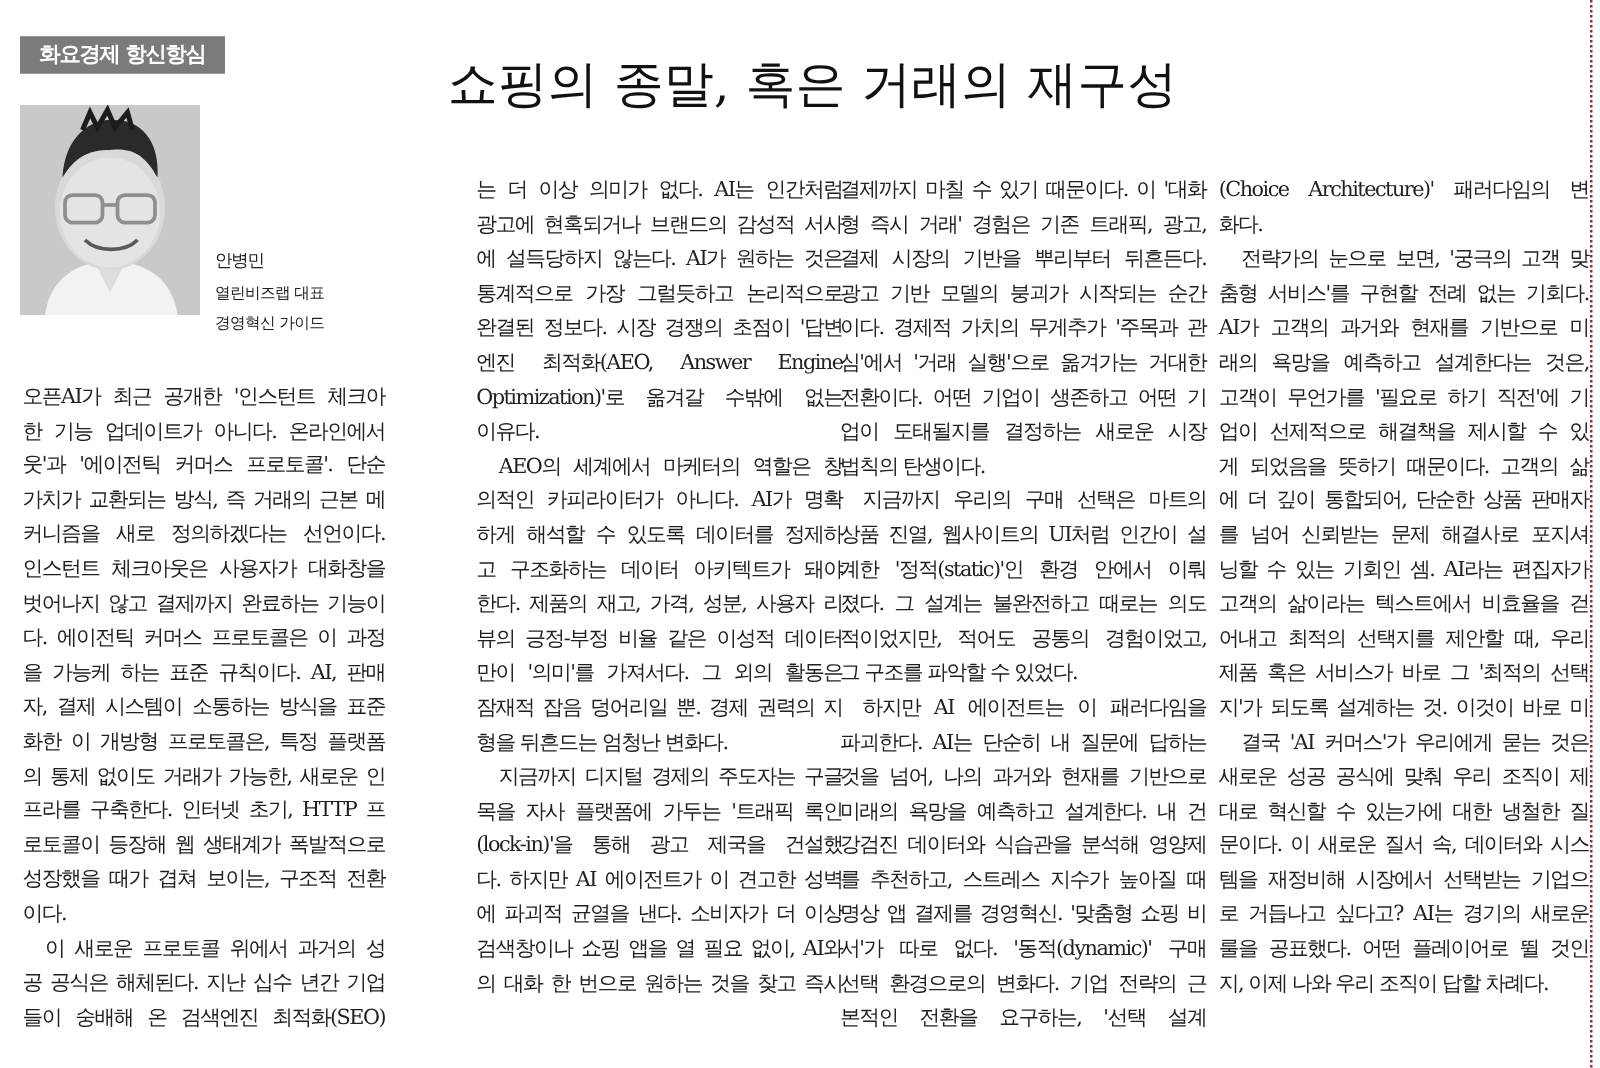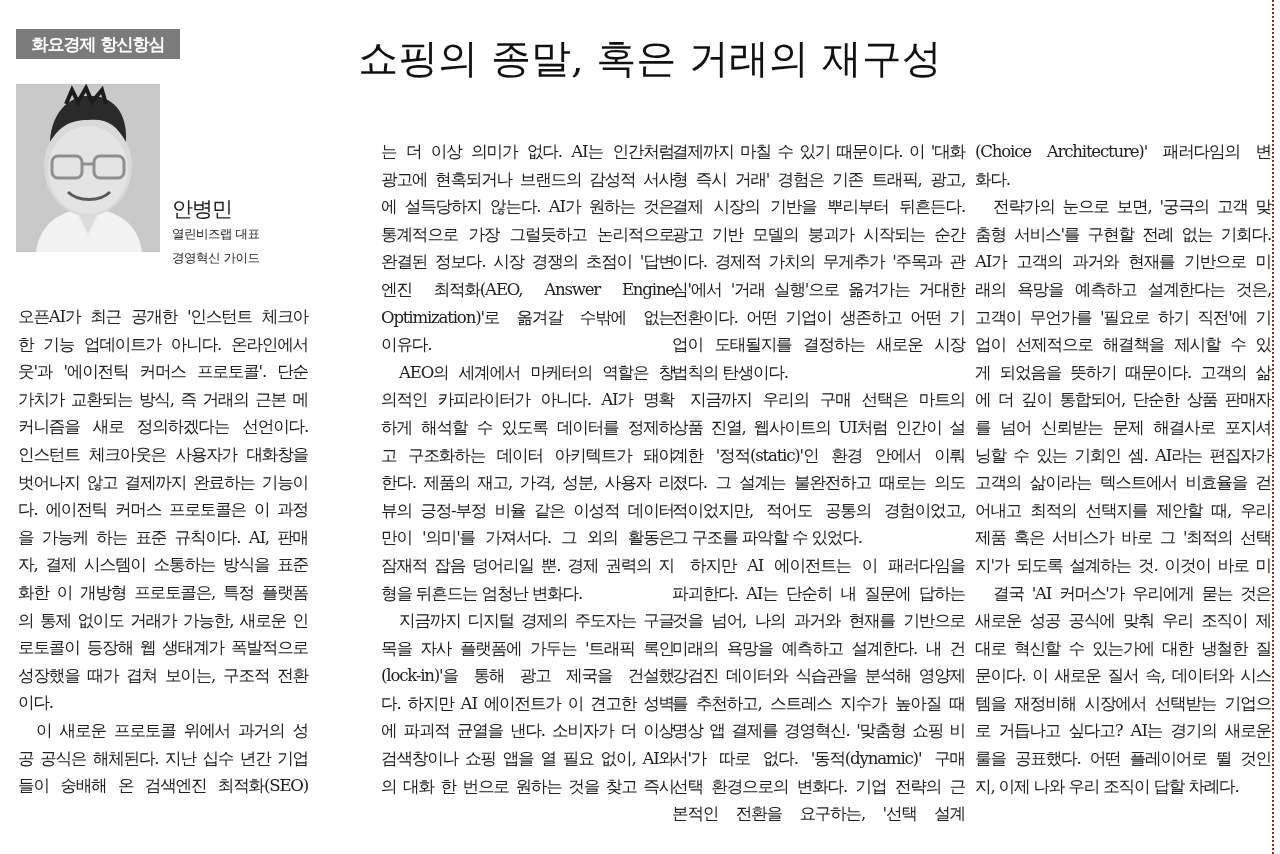--- a/index.html
+++ b/index.html
@@ -1,28 +1,28 @@
 <!DOCTYPE html>
 <html><head>
 <meta charset="utf-8">
 <style>
   html, body { margin: 0; padding: 0; background: #ffffff; }
   body { width: 1280px; height: 854px; position: relative; overflow: hidden;
          font-family: "DejaVu Serif", "Liberation Serif", serif; color: #1c1c1c; }
   .section-label { position: absolute; left: 16px; top: 29px; width: 164px; height: 30px;
          background: #7b7b7b; color: #ffffff; font-family: "DejaVu Sans", sans-serif;
          font-size: 17px; font-weight: bold; line-height: 30px; text-align: center; letter-spacing: -1px; }
-  .headline { position: absolute; left: 270px; top: 28px; width: 760px; text-align: center;
+  .headline { position: absolute; left: 270px; top: 38px; width: 760px; text-align: center;
          font-family: "DejaVu Serif", serif; font-size: 40px; line-height: 60px; color: #111;
          letter-spacing: 0px; }
   .photo { position: absolute; left: 16px; top: 84px; width: 144px; height: 168px;
          background: linear-gradient(180deg, #cfcfcf 0%, #bdbdbd 100%); overflow: hidden; }
   .photo svg { display: block; }
   .byline { position: absolute; left: 172px; top: 196px; font-family: "DejaVu Sans", sans-serif; }
-  .byline .name { font-size: 21px; color: #222; line-height: 26px; letter-spacing: -1px; }
+  .byline .name { font-size: 14px; color: #222; line-height: 26px; letter-spacing: -1px; }
   .byline .role { font-size: 12.5px; color: #222; line-height: 24px; letter-spacing: -0.5px; }
   .col { position: absolute; font-size: 16.6px; line-height: 27.6px; letter-spacing: -1.2px;
          text-align: justify; color: #202020; }
   .col .line { display: block; white-space: nowrap; text-align-last: justify; text-align: justify; }
   .col .line.last { text-align-last: left; }
   .col .line.indent { padding-left: 18px; }
   .c1 { left: 18px; width: 290px; top: 303px; }
   .c2 { left: 337px; width: 293px; top: 138px; margin-left: 44px; }
   .c3 { left: 656px; width: 293px; top: 138px; margin-left: 16px; }
   .c4 { left: 975px; width: 296px; top: 138px; }
@@ -64,20 +64,21 @@
     <span class="line">웃'과 '에이전틱 커머스 프로토콜'. 단순</span>
     <span class="line">가치가 교환되는 방식, 즉 거래의 근본 메</span>
     <span class="line">커니즘을 새로 정의하겠다는 선언이다.</span>
     <span class="line">인스턴트 체크아웃은 사용자가 대화창을</span>
     <span class="line">벗어나지 않고 결제까지 완료하는 기능이</span>
     <span class="line">다. 에이전틱 커머스 프로토콜은 이 과정</span>
     <span class="line">을 가능케 하는 표준 규칙이다. AI, 판매</span>
     <span class="line">자, 결제 시스템이 소통하는 방식을 표준</span>
     <span class="line">화한 이 개방형 프로토콜은, 특정 플랫폼</span>
     <span class="line">의 통제 없이도 거래가 가능한, 새로운 인</span>
+    <span class="line">프라를 구축한다. 인터넷 초기, HTTP 프</span>
     <span class="line">로토콜이 등장해 웹 생태계가 폭발적으로</span>
     <span class="line">성장했을 때가 겹쳐 보이는, 구조적 전환</span>
     <span class="line last">이다.</span>
     <span class="line indent">이 새로운 프로토콜 위에서 과거의 성</span>
     <span class="line">공 공식은 해체된다. 지난 십수 년간 기업</span>
     <span class="line">들이 숭배해 온 검색엔진 최적화(SEO)</span>
   </div>
 <div class="col c2">
     <span class="line">는 더 이상 의미가 없다. AI는 인간처럼</span>
     <span class="line">광고에 현혹되거나 브랜드의 감성적 서사</span>

